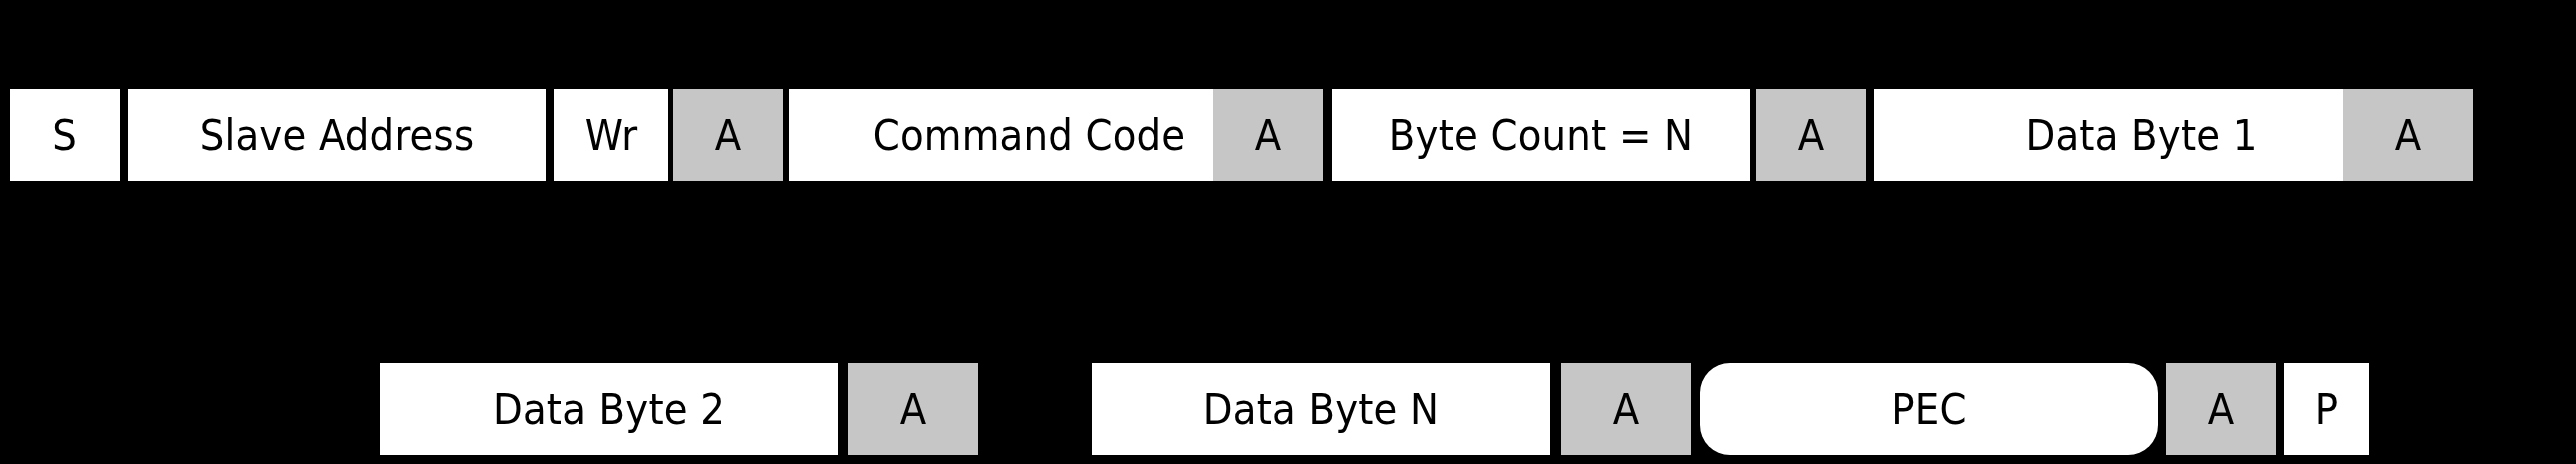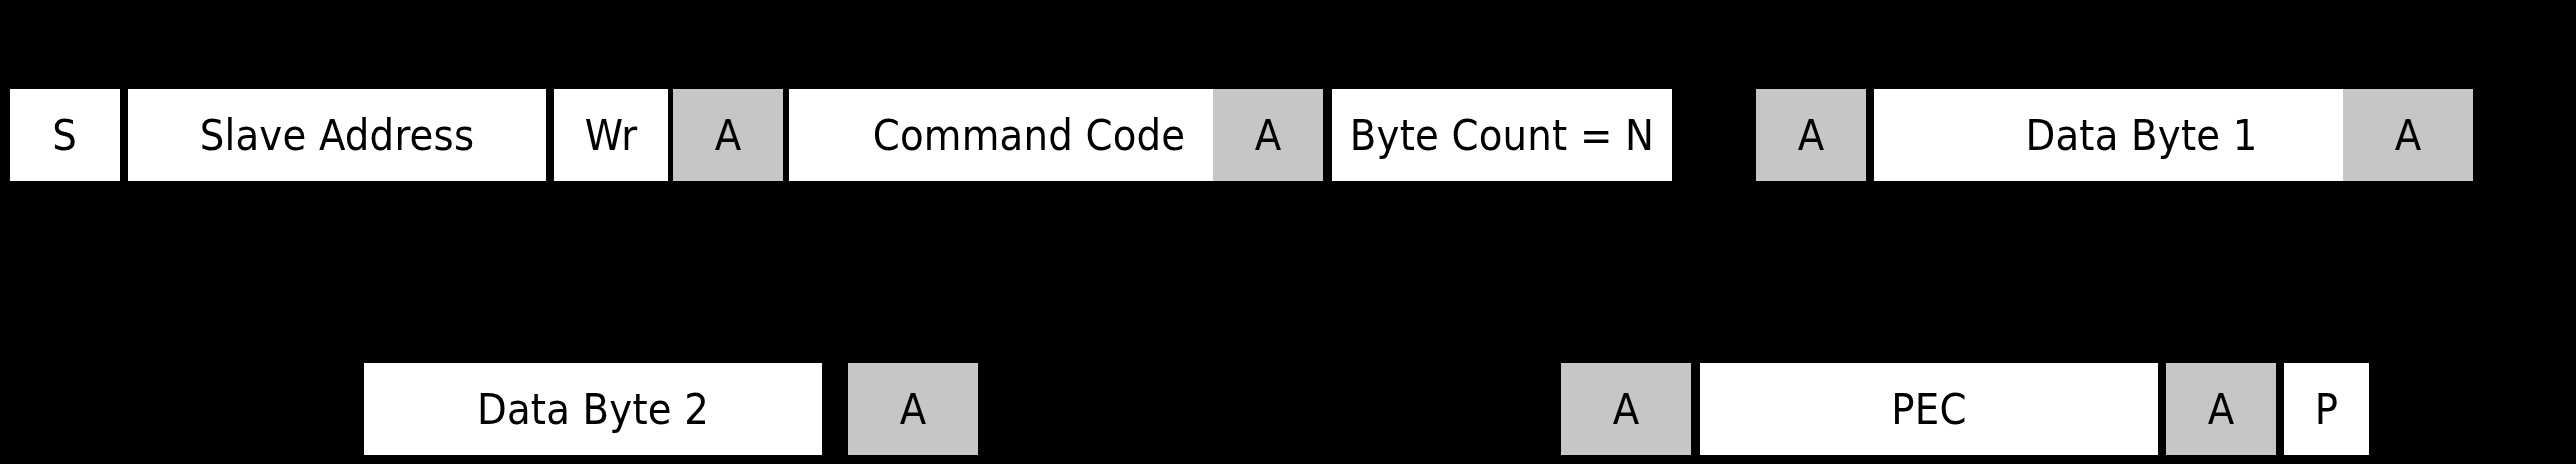--- a/index.html
+++ b/index.html
@@ -53,27 +53,28 @@
 <body>
 
 <div id="diagram">
   <div class="row" id="row-1">
       <div class="cell white" style="left: 9.7px; width: 110px;">S</div>
       <div class="cell white" style="left: 554px; width: 114px;">Wr</div>
       <div class="cell white" style="left: 128px; width: 418px;">Slave Address</div>
       <div class="cell gray" style="left: 673px; width: 110px;">A</div>
       <div class="cell white" style="left: 789px; width: 480px;">Command Code</div>
       <div class="cell gray" style="left: 1213px; width: 110px;">A</div>
-      <div class="cell white" style="left: 1332px; width: 340px;">Byte Count = N</div>
+      <div class="cell white" style="left: 1332px; width: 418px;">Byte Count = N</div>
       <div class="cell gray" style="left: 1756px; width: 110px;">A</div>
       <div class="cell white" style="left: 1874px; width: 535px;">Data Byte 1</div>
       <div class="cell gray" style="left: 2343px; width: 130px;">A</div>
     </div>
   <div class="row" id="row-2">
-      <div class="cell white" style="left: 364px; width: 458px; text-align: right;">Data Byte 2</div>
+      <div class="cell white" style="left: 380px; width: 458px; text-align: right;">Data Byte 2</div>
       <div class="cell gray" style="left: 848px; width: 130px;">A</div>
+      <div class="cell white" style="left: 1092px; width: 458px;">Data Byte N</div>
       <div class="cell gray" style="left: 1561px; width: 130px;">A</div>
-      <div class="cell white" style="left: 1700px; width: 458px;">PEC</div>
+      <div class="cell white" style="left: 1700px; width: 458px; border-radius: 30px;">PEC</div>
       <div class="cell gray" style="left: 2166px; width: 110px;">A</div>
       <div class="cell white" style="left: 2284px; width: 85px;">P</div>
     </div>
 </div>
 
 
 </body></html>

